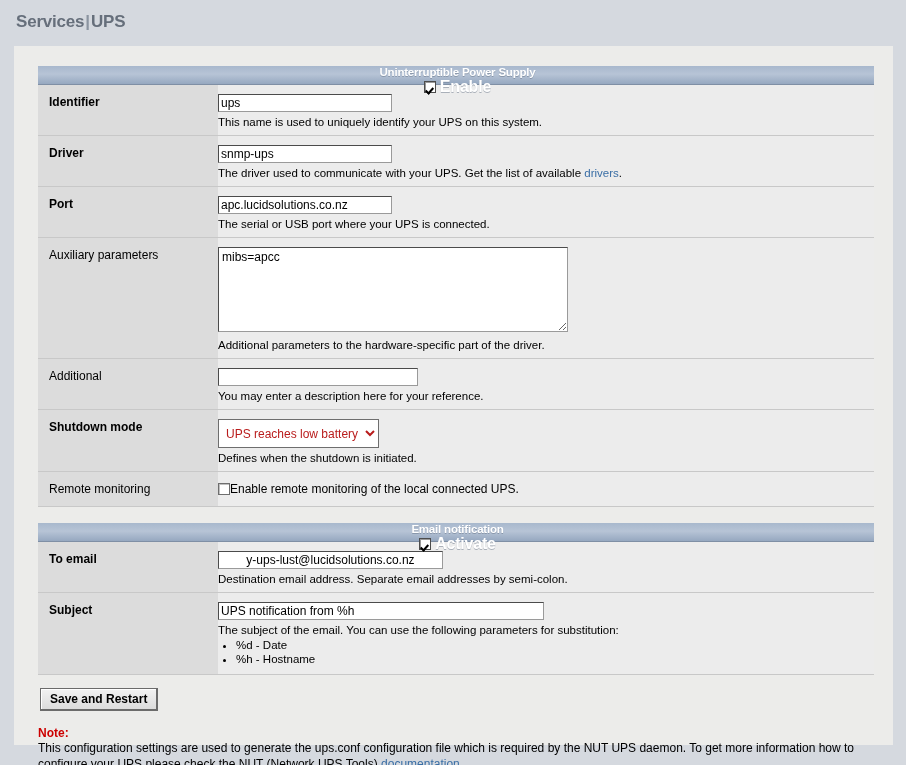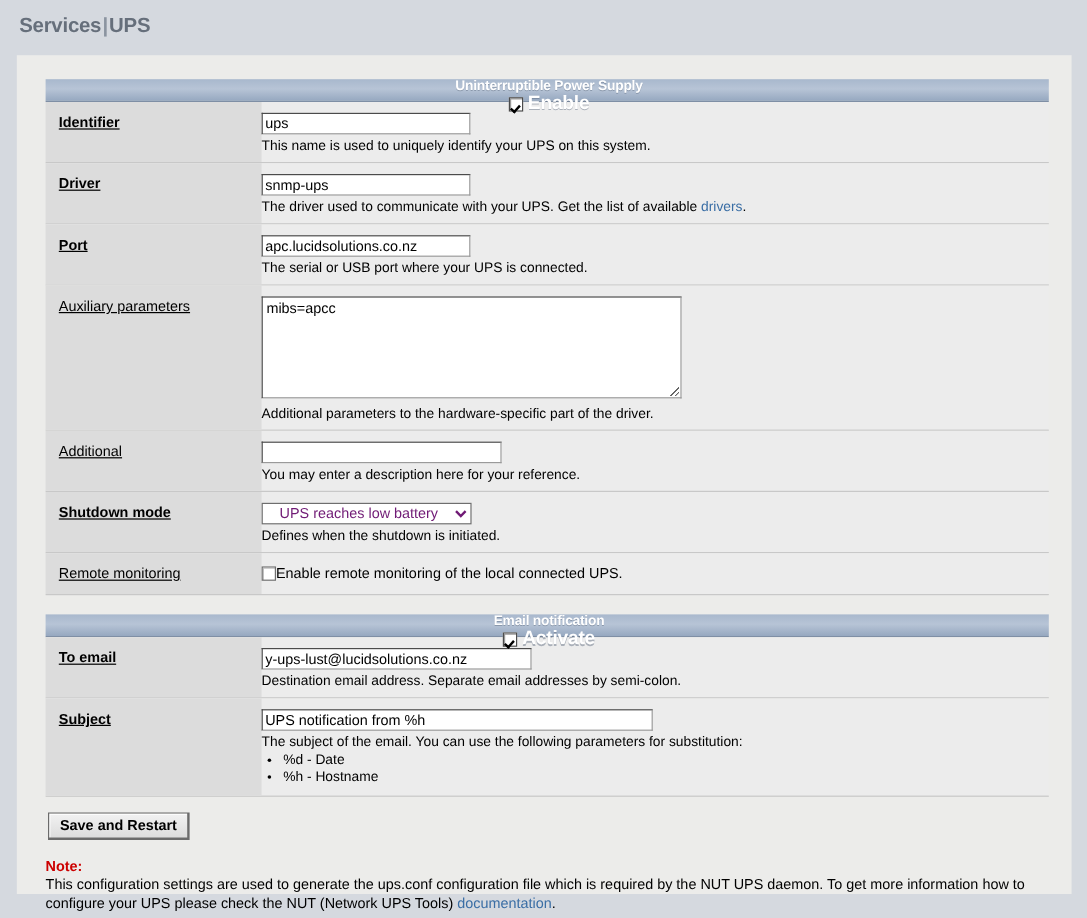--- a/index.html
+++ b/index.html
@@ -114,21 +114,20 @@
     background: #ececec;
   }
   .row:last-child { border-bottom: 1px solid #c8c8c8; }
   .row-label {
     width: 180px;
     flex: none;
     background: #dcdcdc;
     padding: 10px 0 10px 11px;
     box-sizing: border-box;
     font-size: 12px;
-    text-decoration: underline;
   }
   .row-label.bold { font-weight: bold; }
   .row-field {
     flex: 1;
     padding: 9px 0 7px 0;
     box-sizing: border-box;
   }
 
   
   input.txt {
@@ -153,26 +152,26 @@
     border-left-color: #4b4b4b;
     background: #ffffff;
     box-sizing: border-box;
     padding: 2px 3px;
     resize: both;
     outline: none;
   }
   select.sel {
     font-family: "Liberation Sans", sans-serif;
     font-size: 12px;
-    color: #701a75;
-    height: 18px;
+    color: #b91c1c;
+    height: 29px;
     border: 1px solid #6e6e6e;
     background: #ffffff;
     box-sizing: border-box;
-    padding: 0 10px;
+    padding: 0 3px;
     outline: none;
   }
 
   .hint {
     font-size: 11.5px;
     color: #000;
     margin-top: 4px;
   }
   .hint a, a.link {
     color: #3a6ea5;
@@ -319,21 +318,21 @@
         <span class="section-head-title">Email notification</span>
         <span class="section-head-right">
           <span class="cbox checked"></span>
           <span class="lbl">Activate</span>
         </span>
       </div>
 
       <div class="row">
         <div class="row-label bold">To email</div>
         <div class="row-field">
-          <input class="txt" style="width: 225px;" value="y-ups-lust@lucidsolutions.co.nz">
+          <input class="txt" style="width: 225px; text-align: center;" value="y-ups-lust@lucidsolutions.co.nz">
           <div class="hint">Destination email address. Separate email addresses by semi-colon.</div>
         </div>
       </div>
 
       <div class="row">
         <div class="row-label bold">Subject</div>
         <div class="row-field">
           <input class="txt" style="width: 326px;" value="UPS notification from %h">
           <div class="hint">The subject of the email. You can use the following parameters for substitution:</div>
           <ul class="bullets">

